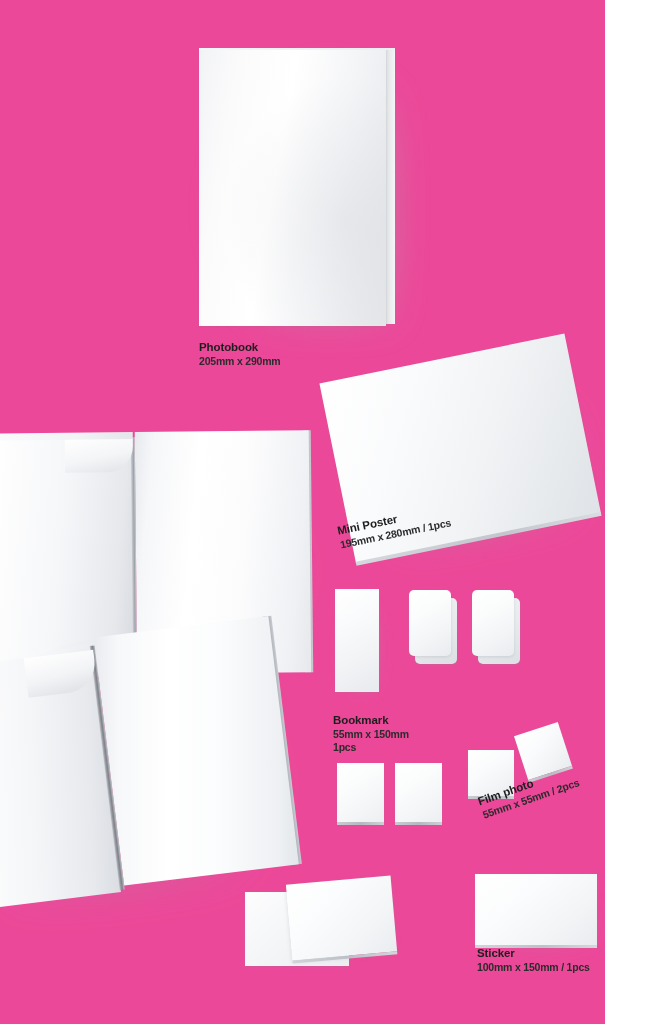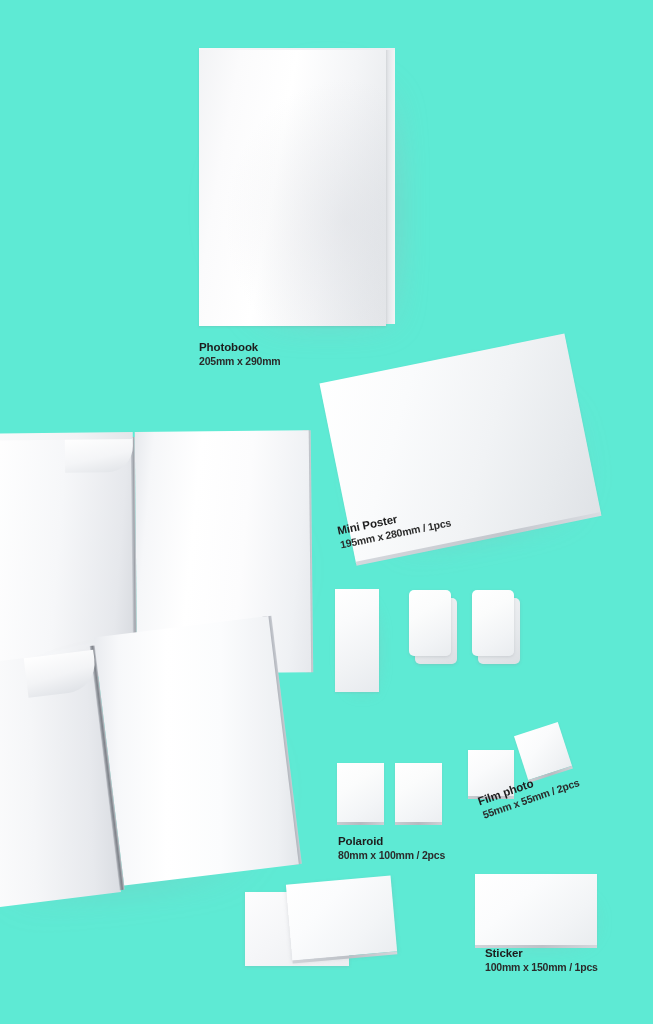--- a/index.html
+++ b/index.html
@@ -5,23 +5,23 @@
   html, body {
     margin: 0;
     padding: 0;
     background: #ffffff;
   }
   body {
     font-family: "Liberation Sans", sans-serif;
   }
   #stage {
     position: relative;
-    width: 653px;
+    width: 605px;
     height: 1024px;
-    background: #5eead4;
+    background: #ec4899;
     overflow: hidden;
   }
 
   
   .label {
     position: absolute;
     color: #1d1d1d;
     line-height: 1.28;
     white-space: nowrap;
   }
@@ -289,20 +289,25 @@
     <div id="mini-poster-edge"></div>
   </div>
   <div class="label" style="left:336px; top:524px; transform: rotate(-11.5deg); transform-origin: 0 0;">
     <span class="ttl">Mini Poster</span>
     <span class="dim">195mm x 280mm / 1pcs</span>
   </div>
 
   <div id="bookmark-group">
     <div id="bookmark-shadow"></div>
     <div id="bookmark-sheet"></div>
+  </div>
+  <div class="label" style="left:333px; top:713px;">
+    <span class="ttl">Bookmark</span>
+    <span class="dim">55mm x 150mm</span>
+    <span class="dim2">1pcs</span>
   </div>
 
   <div id="photocard-group">
     <div class="pcard-pair" style="left:0px; top:0px;">
       <div class="pcard-back"></div>
       <div class="pcard-front"></div>
     </div>
     <div class="pcard-pair" style="left:63px; top:0px;">
       <div class="pcard-back"></div>
       <div class="pcard-front"></div>
@@ -315,32 +320,28 @@
   </div>
   <div class="label" style="left:476px; top:795px; transform: rotate(-19deg); transform-origin: 0 0;">
     <span class="ttl">Film photo</span>
     <span class="dim">55mm x 55mm / 2pcs</span>
   </div>
 
   <div id="polaroid-group">
     <div class="polaroid" style="left:0px; top:0px;"></div>
     <div class="polaroid" style="left:58px; top:0px;"></div>
   </div>
-  <div class="label" style="left:338px; top:834px;">
-    <span class="ttl">Polaroid</span>
-    <span class="dim">80mm x 100mm / 2pcs</span>
-  </div>
 
   <div id="postcard-group">
     <div id="postcard-back"></div>
     <div id="postcard-front"></div>
   </div>
 
   <div id="sticker-group">
     <div id="sticker-shadow"></div>
     <div id="sticker-sheet"></div>
   </div>
-  <div class="label" style="left:477px; top:946px;margin-left:8px;">
+  <div class="label" style="left:477px; top:946px;">
     <span class="ttl">Sticker</span>
     <span class="dim">100mm x 150mm / 1pcs</span>
   </div>
 
 </div>
 
 </body></html>

